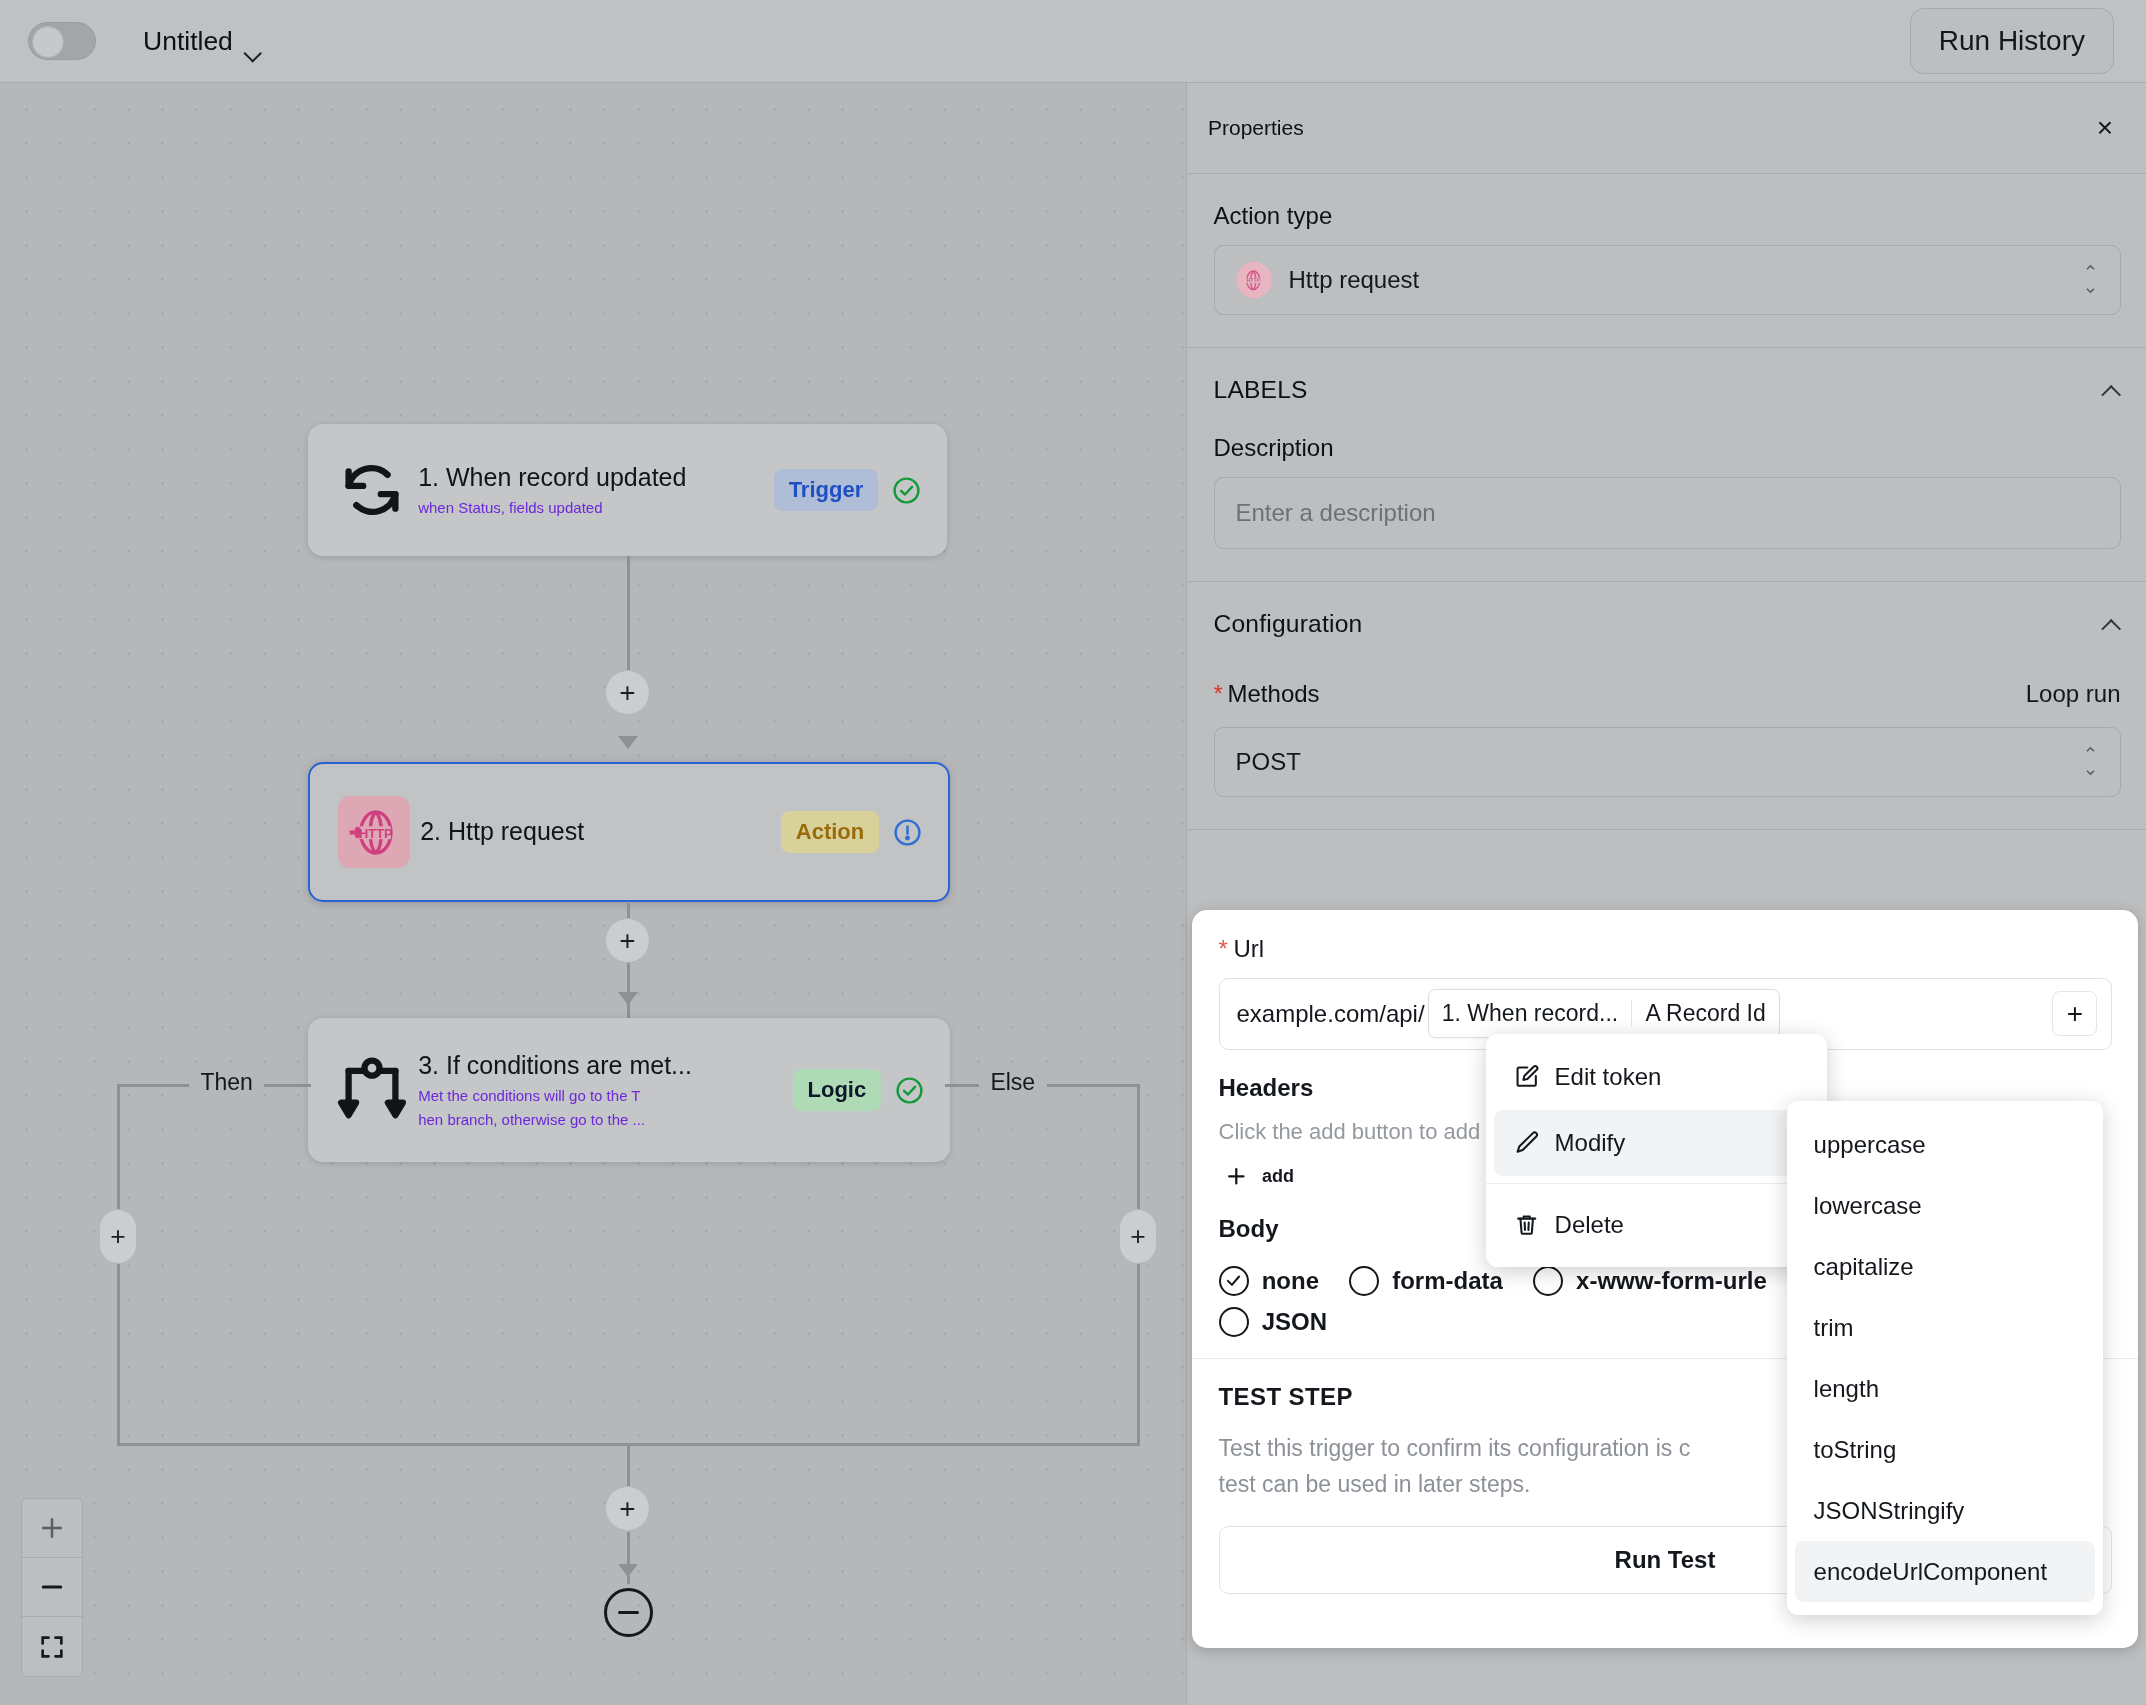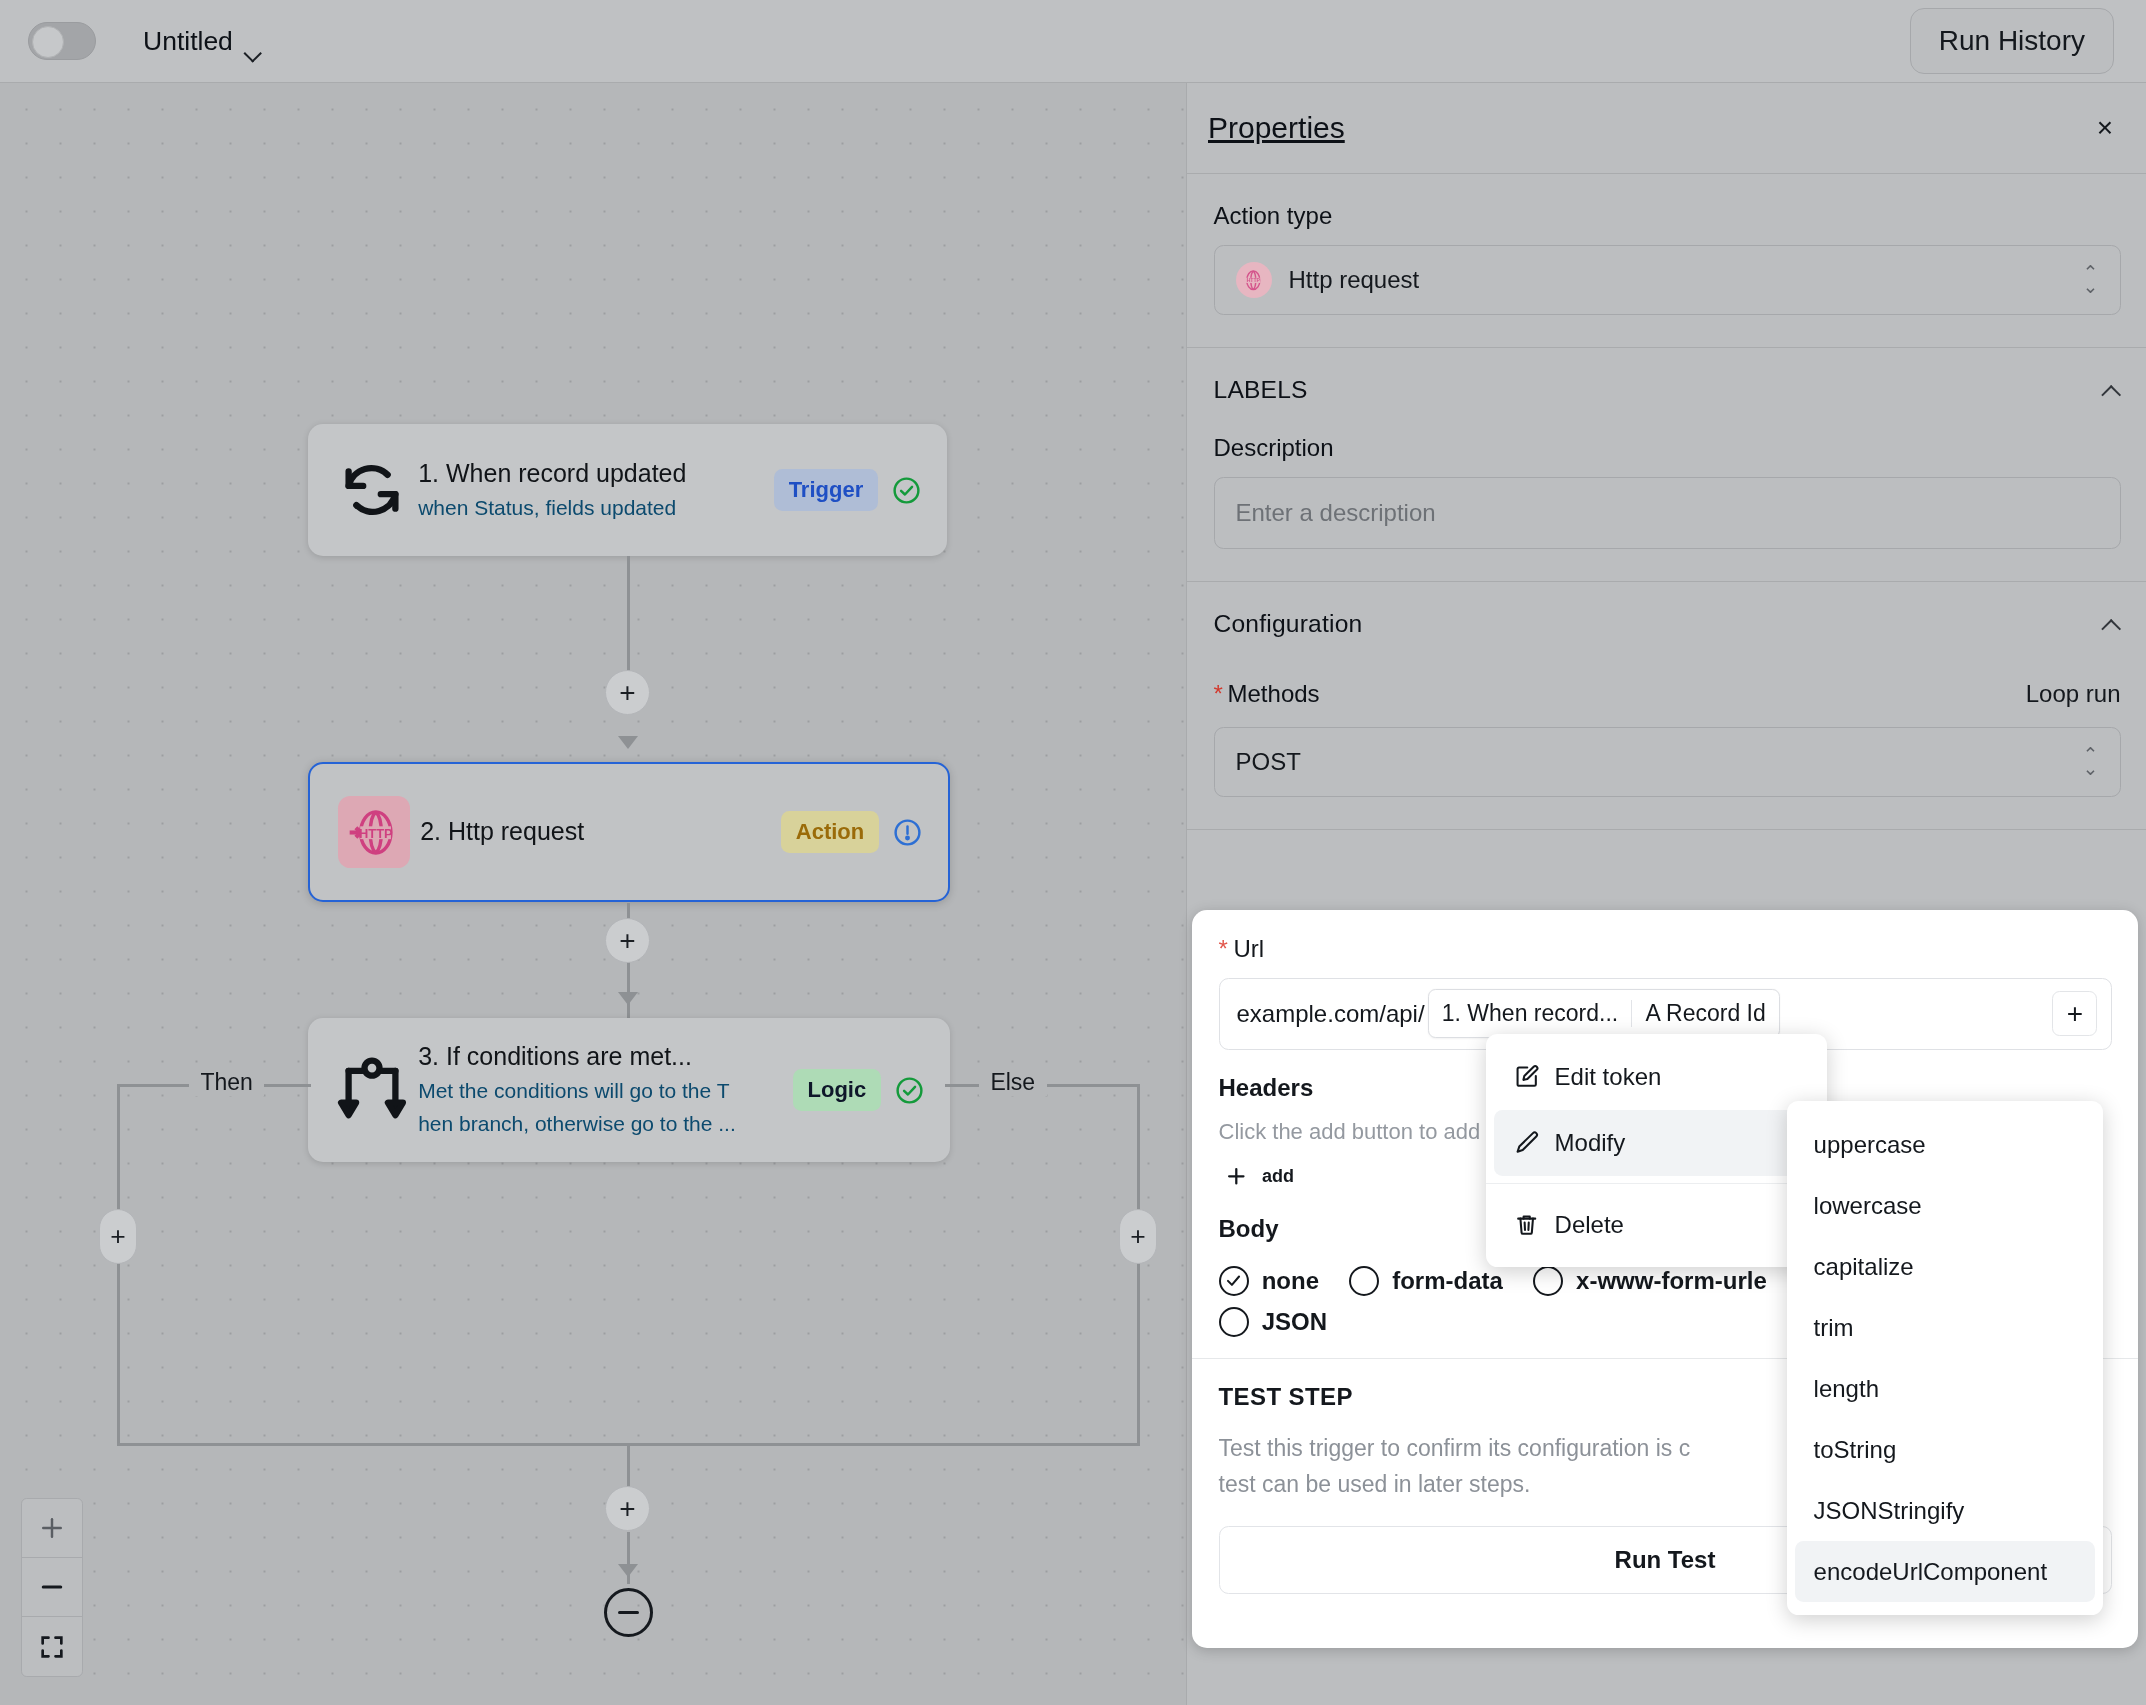--- a/index.html
+++ b/index.html
@@ -72,21 +72,21 @@
     cursor: pointer;
   }
   .node.sel {
     border: 2.8px solid #2563d6;
     background: #c1c3c5;
     box-shadow: 0 1.9px 8.5px rgba(0,0,0,.16);
   }
   .node-icon { flex: 0 0 auto; width: 78px; display: flex; align-items: center; justify-content: center; }
   .node-body { flex: 1 1 auto; min-width: 0; padding-left: 7.6px; }
   .node-title { font-size: 25px; color: #111418; font-weight: 400; line-height: 1.25; }
-  .node-sub { font-size: 21px; color: #0c4a6e; line-height: 1.4; margin-top: 3.8px; }
+  .node-sub { font-size: 15px; color: #6d28d9; line-height: 1.4; margin-top: 3.8px; }
   .node-right { flex: 0 0 auto; display: flex; align-items: center; gap: 13.2px; margin-left: 11.4px; }
   .badge {
     font-size: 22px; font-weight: 700; padding: 7.6px 15px; border-radius: 8.5px;
   }
   .badge.trigger { background: #afbdd6; color: #1f4fc4; }
   .badge.action  { background: #d8d29a; color: #9a6b09; }
   .badge.logic   { background: #aedbb6; color: #0f172a; }
 
   .statdot { width: 31px; height: 31px; flex: 0 0 auto; }
 
@@ -145,21 +145,21 @@
     width: 961px; height: 1622px;
     background: #bcbec0;
     border-left: 0.9px solid #a9abad;
     overflow: hidden;
   }
   .panel-head {
     height: 91px; display: flex; align-items: center;
     padding: 0 34px 0 21px;
     border-bottom: 0.9px solid #a9abad;
   }
-  .panel-head .t { font-size: 30px; color: #0d1117; text-decoration: underline; }
+  .panel-head .t { font-size: 21px; color: #0d1117; }
   .panel-head .x {
     margin-left: auto; font-size: 28px; color: #14181d; cursor: pointer;
     line-height: 1; font-weight: 300;
   }
   .sect { padding: 28px 26.5px 32px 26.5px; border-bottom: 0.9px solid #a9abad; }
   .sect-hdr { display: flex; align-items: center; }
   .sect-hdr .lbl { font-size: 24.6px; color: #0d1117; letter-spacing: 0.2px; }
   .sect-hdr .caret {
     margin-left: auto; width: 19px; height: 11.4px; position: relative; cursor: pointer;
   }

